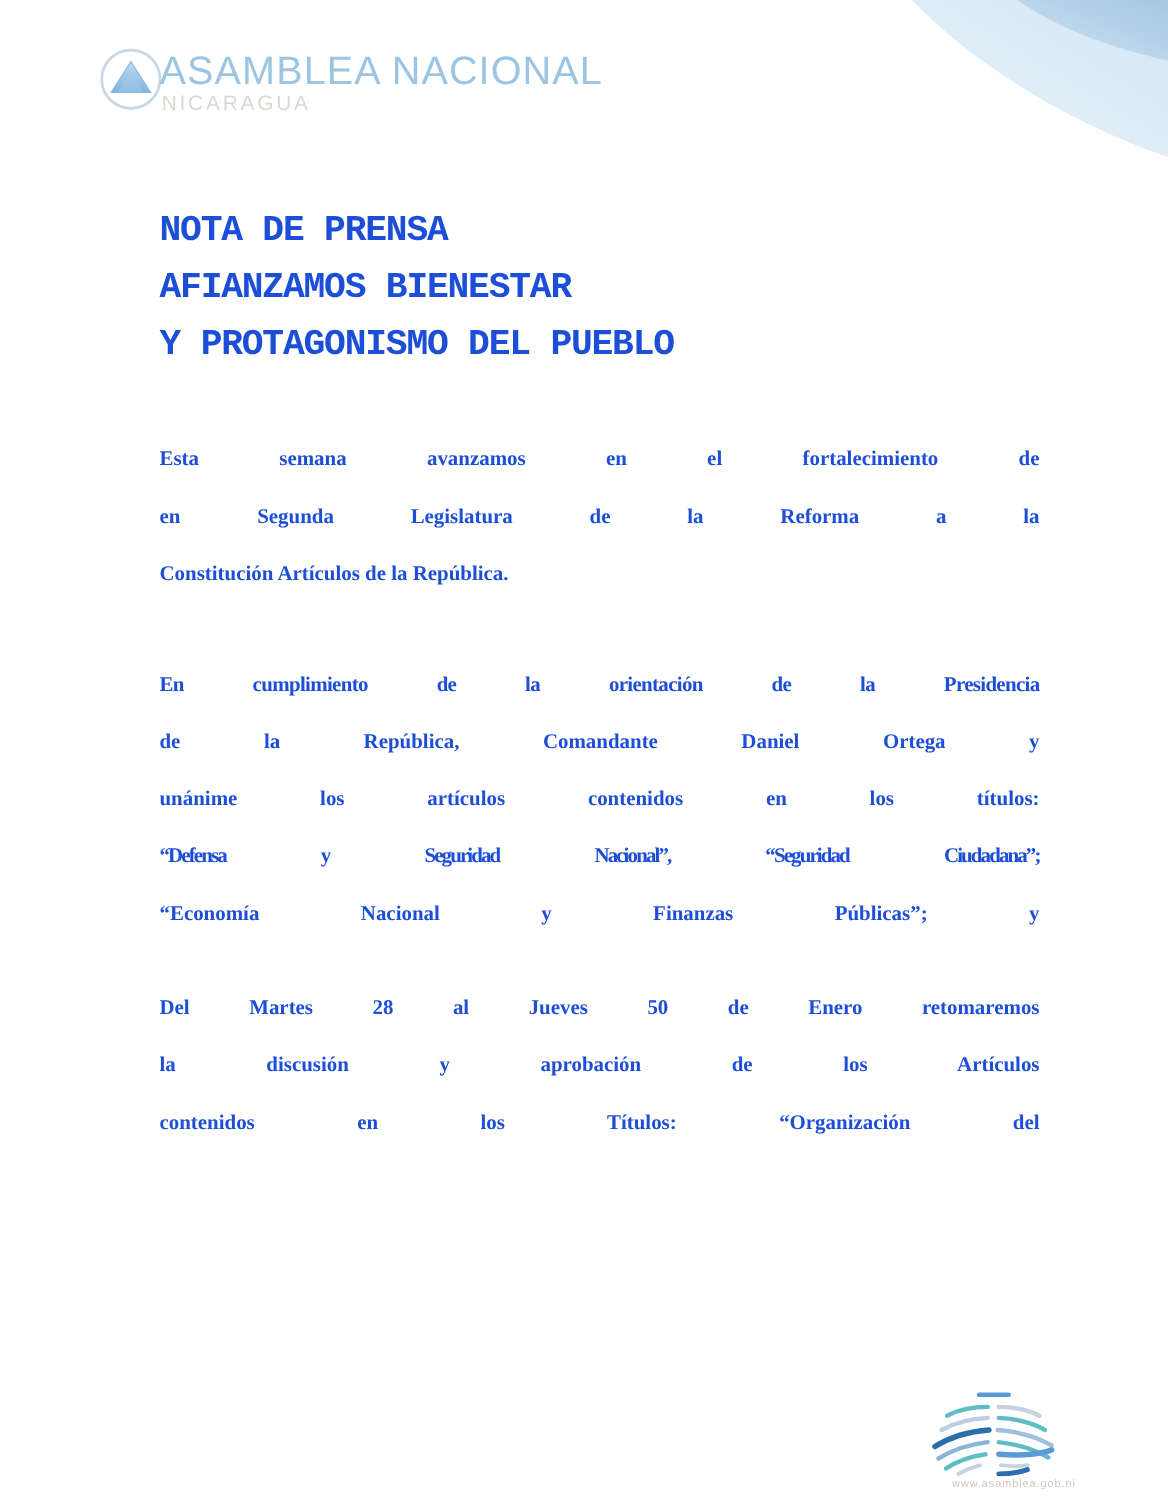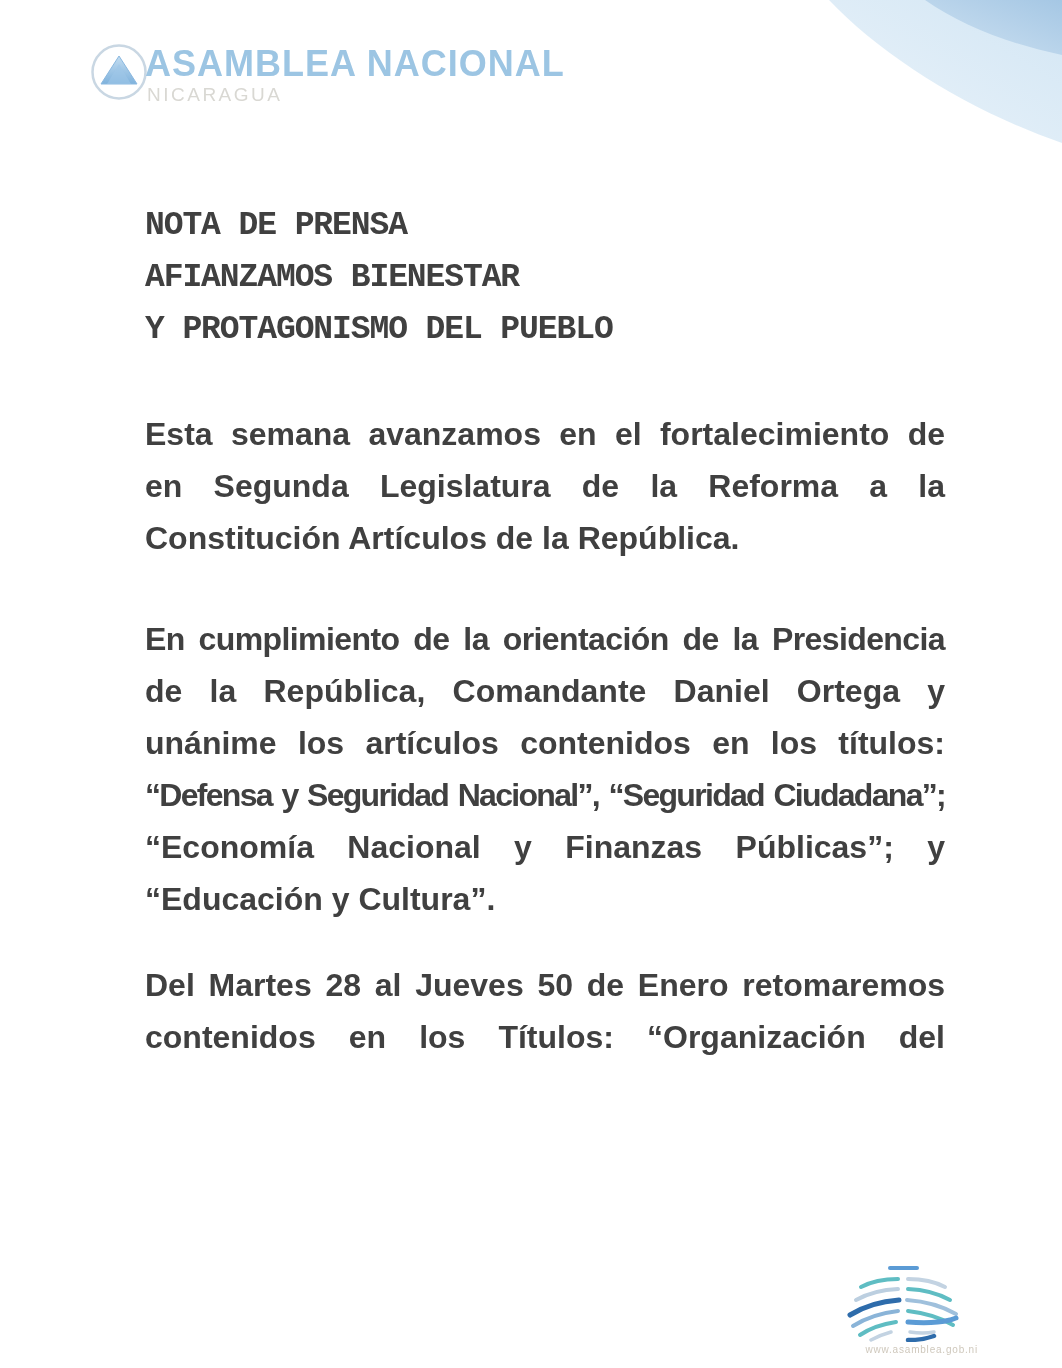--- a/index.html
+++ b/index.html
@@ -14,49 +14,49 @@
   .swoosh{
     position:absolute;top:0;right:0;width:240px;height:150px;
   }
   
   .emblem{
     position:absolute;left:90px;top:43px;width:58px;height:58px;
   }
   .org-name{
     position:absolute;left:145px;top:46px;
     font-family:"Liberation Sans",sans-serif;
-    font-size:36px;line-height:36px;font-weight:700;
+    font-size:36px;line-height:36px;font-weight:400;
     letter-spacing:1px;color:#9cc5e3;
     white-space:nowrap;
   }
   .country{
     position:absolute;left:147px;top:85px;
     font-family:"Liberation Sans",sans-serif;
     font-size:19px;line-height:19px;font-weight:400;
     letter-spacing:2.5px;color:#d9d8d3;
     white-space:nowrap;
   }
   
   .content{
-    position:absolute;left:145px;top:200px;width:800px;
-    color:#404040;
+    position:absolute;left:145px;top:184px;width:800px;
+    color:#1d4ed8;
   }
   .tline{
     font-family:"Liberation Mono",monospace;
     font-weight:bold;font-size:33px;line-height:52px;
     letter-spacing:-1.1px;
     white-space:nowrap;
   }
   .para{margin:0;}
   .para1{margin-top:52px;}
   .para2{margin-top:49px;}
   .para3{margin-top:34px;}
   .bline{
-    font-family:Liberation Sans, sans-serif;
-    font-weight:bold;font-size:32px;line-height:52px;
+    font-family:Liberation Serif, serif;
+    font-weight:bold;font-size:19px;line-height:52px;
     text-align:justify;text-align-last:justify;
   }
   .bline.last{text-align:left;text-align-last:left;}
   .bline.cond-sm{letter-spacing:-0.6px;}
   .bline.cond-lg{letter-spacing:-1.7px;}
   
   .globe{
     position:absolute;left:838px;top:1262px;width:130px;height:80px;
   }
   .website{
@@ -115,25 +115,25 @@
     <div class="bline">en Segunda Legislatura de la Reforma a la</div>
     <div class="bline last">Constitución Artículos de la República.</div>
   </div>
 
   <div class="para para2">
     <div class="bline cond-sm">En cumplimiento de la orientación de la Presidencia</div>
     <div class="bline">de la República, Comandante Daniel Ortega y</div>
     <div class="bline">unánime los artículos contenidos en los títulos:</div>
     <div class="bline cond-lg">“Defensa y Seguridad Nacional”, “Seguridad Ciudadana”;</div>
     <div class="bline">“Economía Nacional y Finanzas Públicas”; y</div>
-    <div class="bline last">“Educación y Cultura”.</div>
   </div>
 
   <div class="para para3">
     <div class="bline">Del Martes 28 al Jueves 50 de Enero retomaremos</div>
+    <div class="bline">la discusión y aprobación de los Artículos</div>
     <div class="bline">contenidos en los Títulos: “Organización del</div>
   </div>
 </div>
 
 <div class="globe">
   <svg width="130" height="80" viewBox="0 0 130 80" xmlns="http://www.w3.org/2000/svg" fill="none" stroke-linecap="round">
 
     <path d="M52,6 L79,6" stroke="#5b9bd5" stroke-width="4"></path>
 
     <path d="M60,17 Q38,17 23,25" stroke="#5fbdc3" stroke-width="4"></path>

